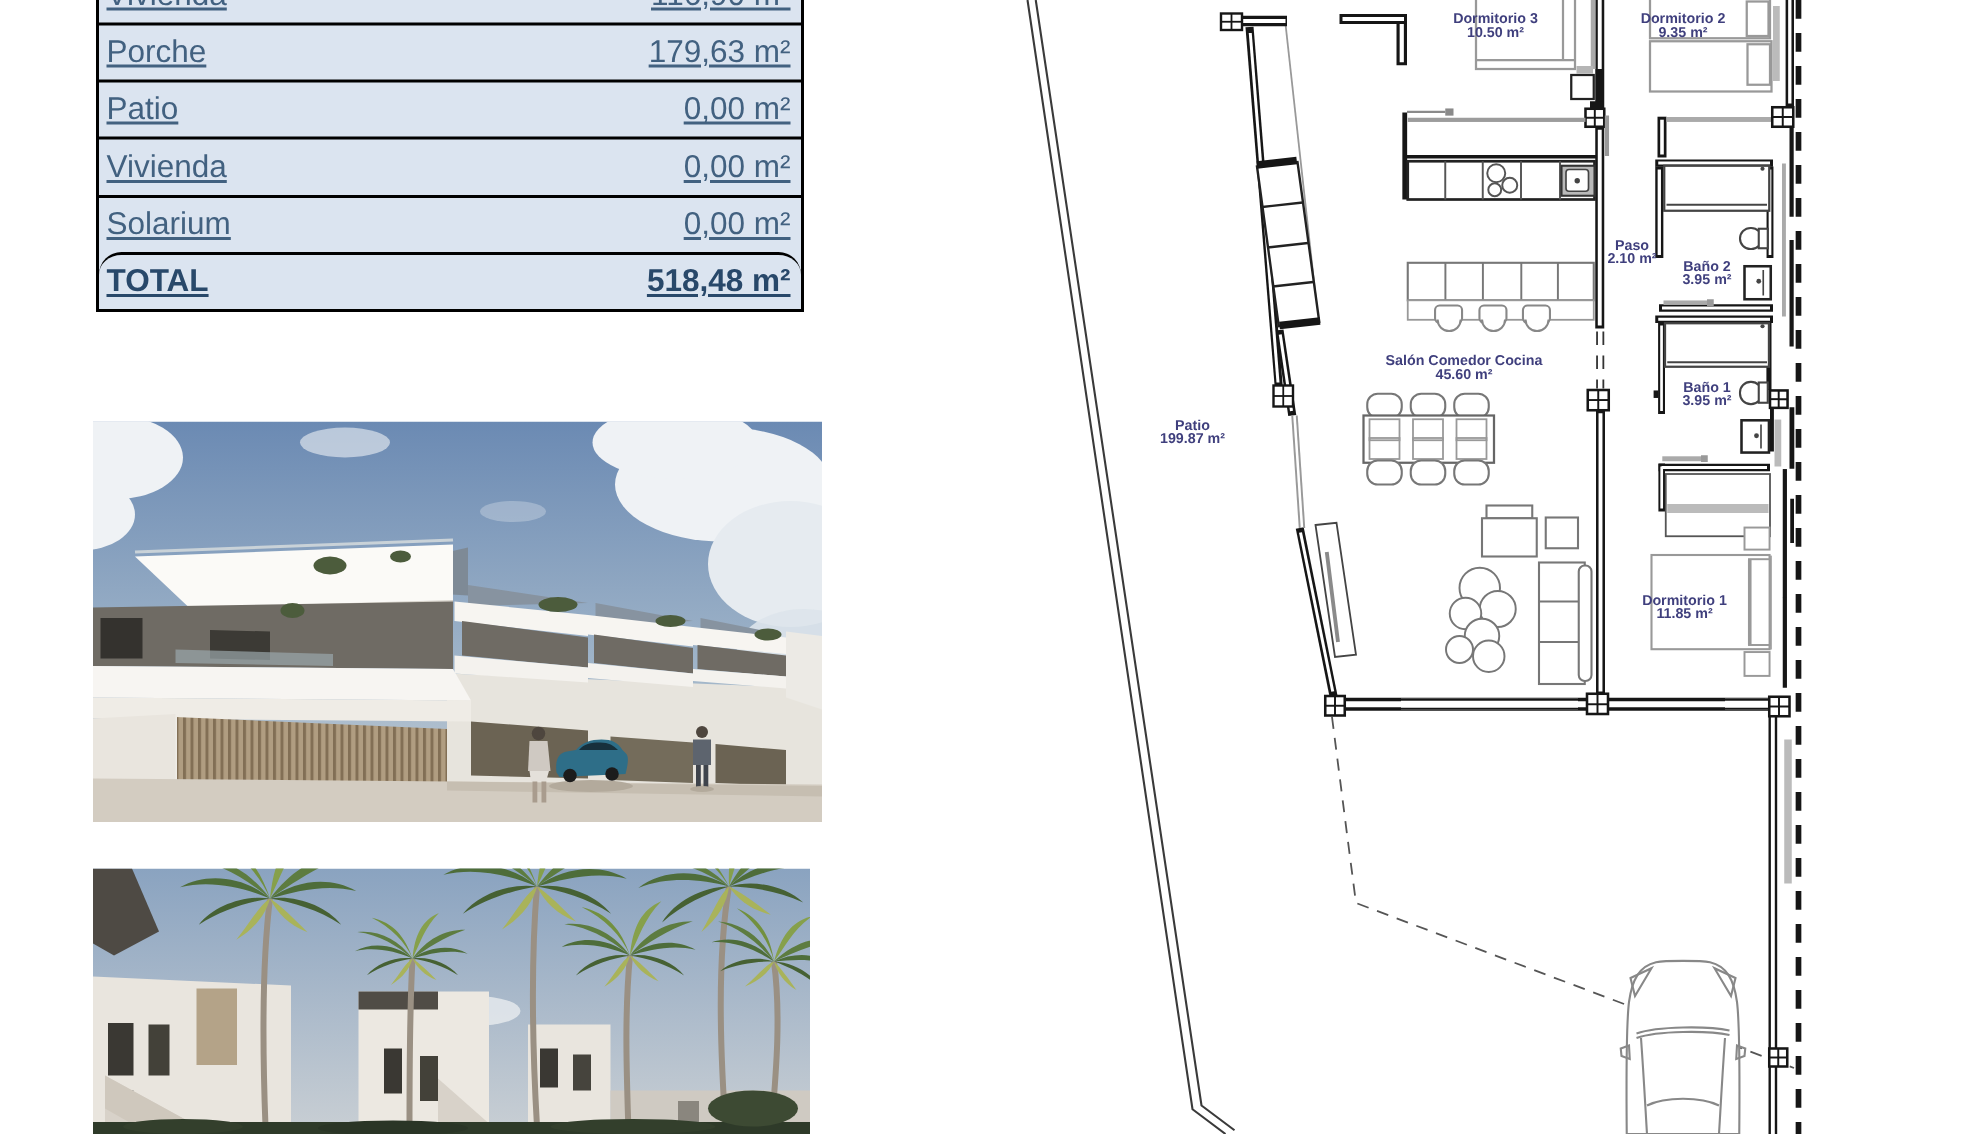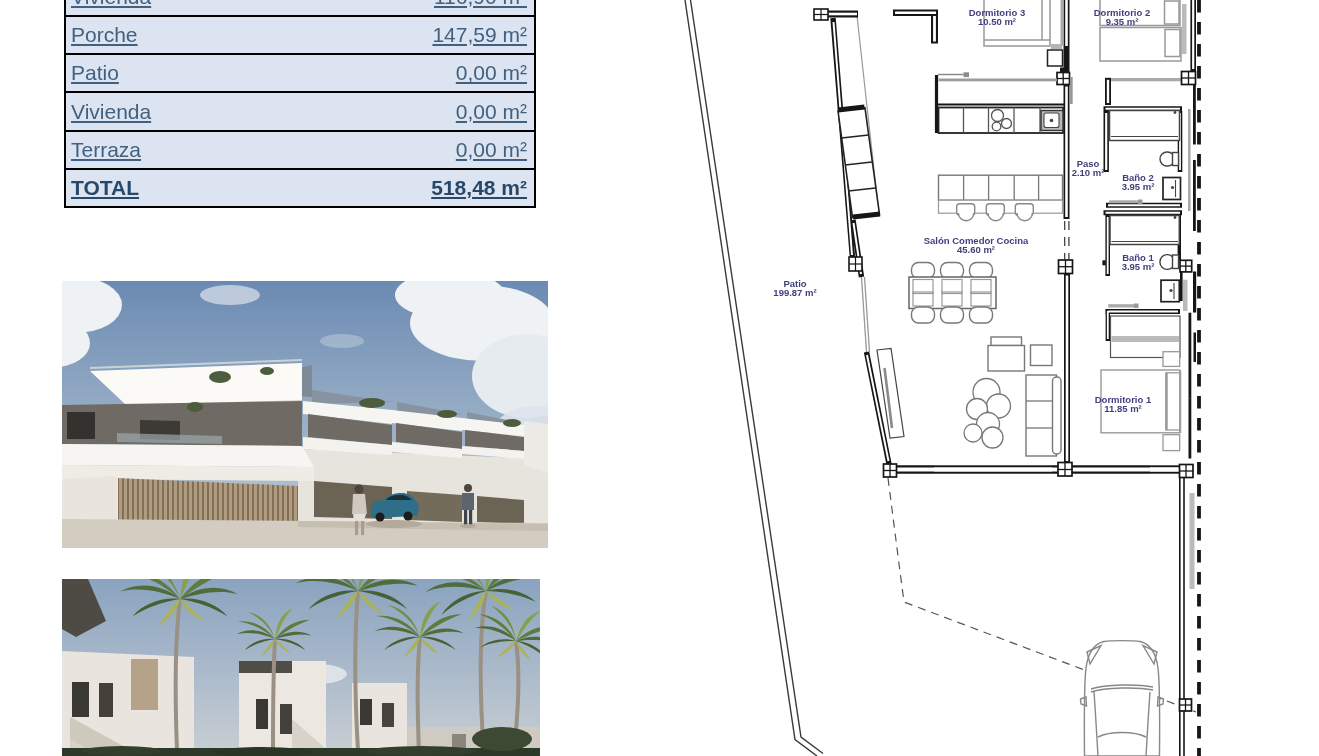--- a/index.html
+++ b/index.html
@@ -2,50 +2,50 @@
 <html><head>
 <meta charset="utf-8">
 <style>
 html,body{margin:0;padding:0;background:#fff;font-family:"Liberation Sans",sans-serif;}
 .page{position:relative;width:1319px;height:756px;overflow:hidden;background:#fff;}
 .areas{position:absolute;left:64px;top:-23.5px;width:468px;border:2.6px solid #000;background:#dbe4f0;}
 .arow{display:flex;height:36.3px;align-items:center;font-size:21px;color:#426180;text-decoration:underline;}
 .arow+.arow{border-top:2.5px solid #000;}
 .arow .lbl{padding-left:5px;flex:1;}
 .arow .val{padding-right:7px;text-align:right;}
-.arow.total{font-weight:bold;color:#28486a;}
+.arow.total{font-weight:bold;color:#28486a;border-radius:15px;}
 </style>
 </head>
 <body>
 <div class="page">
 
 <div class="areas">
 
   <div class="arow">
         <span class="lbl">Vivienda</span>
         <span class="val">116,90 m²</span>
       </div>
 
   <div class="arow">
         <span class="lbl">Porche</span>
-        <span class="val">147,59 m²</span>
+        <span class="val">179,63 m²</span>
       </div>
 
   <div class="arow">
         <span class="lbl">Patio</span>
         <span class="val">0,00 m²</span>
       </div>
 
   <div class="arow">
         <span class="lbl">Vivienda</span>
         <span class="val">0,00 m²</span>
       </div>
 
   <div class="arow">
-        <span class="lbl">Terraza</span>
+        <span class="lbl">Solarium</span>
         <span class="val">0,00 m²</span>
       </div>
 
   <div class="arow total">
         <span class="lbl">TOTAL</span>
         <span class="val">518,48 m²</span>
       </div>
 </div>
 
 <svg style="position:absolute;left:62px;top:281px" width="486" height="267" viewBox="0 0 486 267">

